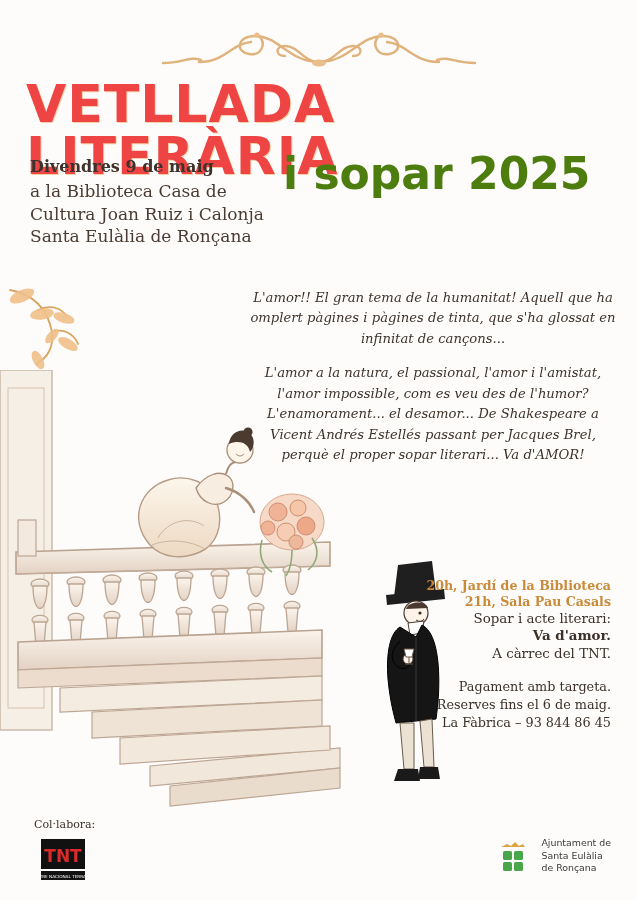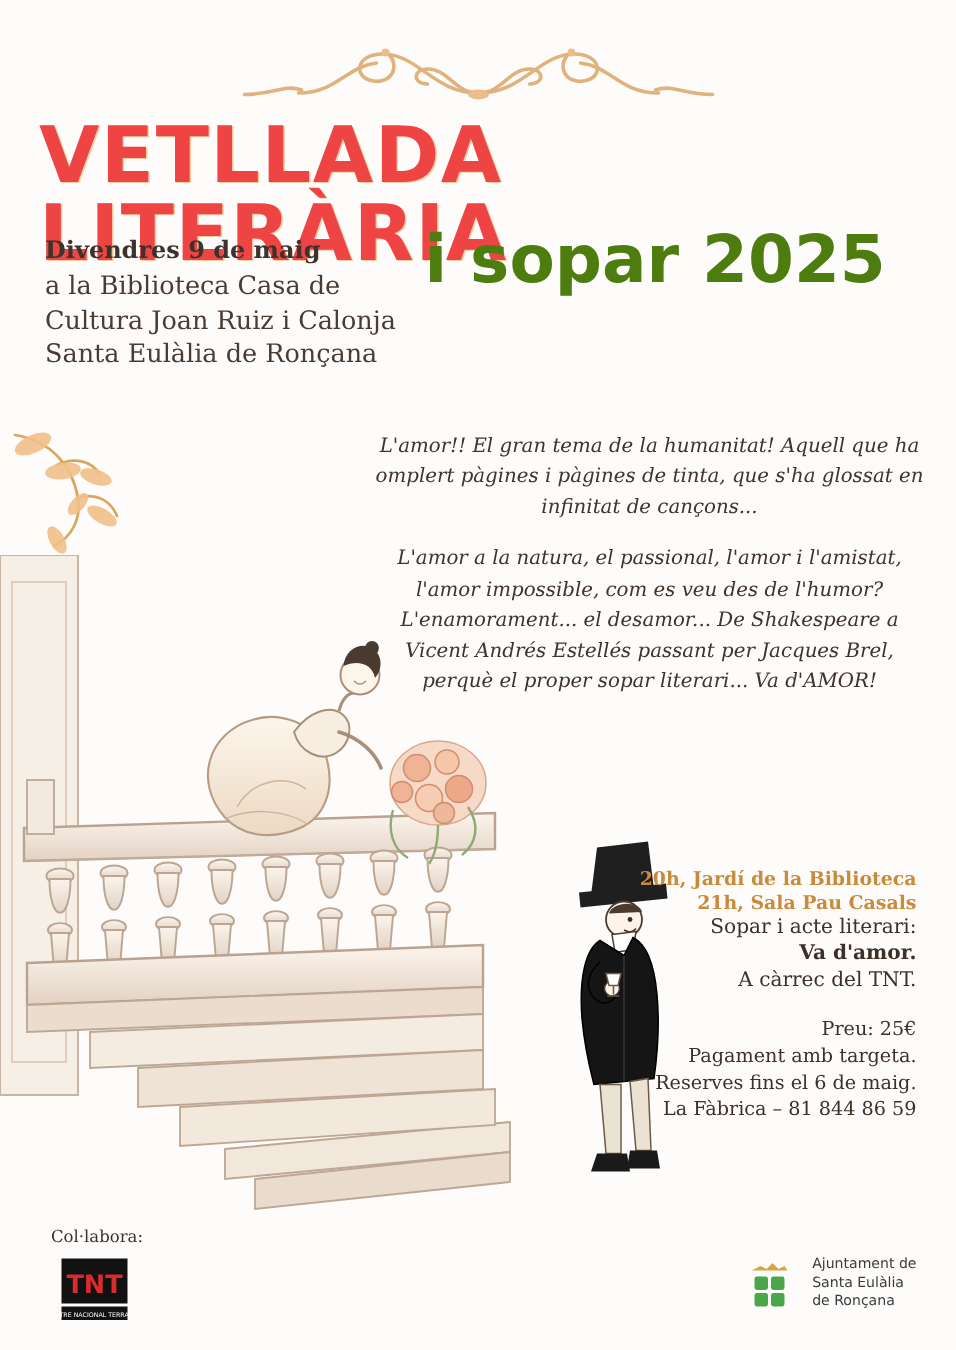--- a/index.html
+++ b/index.html
@@ -382,24 +382,23 @@
     <div>
       <div class="prog-head">21h, Sala Pau Casals</div>
       <div class="prog-body">
         <span>Sopar i acte literari:</span><br>
         <b>Va d'amor.</b><br>
         <span>A càrrec del TNT.</span>
       </div>
     </div>
 
     <div class="prog-note">
-      <div>Preu: 25€</div>
       <div>Pagament amb targeta.</div>
       <div>Reserves fins el 6 de maig.</div>
-      <div class="nowrap">La Fàbrica – 81 844 86 59</div>
+      <div class="nowrap">La Fàbrica – 93 844 86 45</div>
     </div>
   </div>
 
   <div class="collab-label">Col·labora:</div>
 
   <svg class="tnt-logo" viewBox="0 0 46 44">
     <rect x="1" y="1" width="44" height="30" fill="#111111"></rect>
     <text x="23" y="24" text-anchor="middle" font-family="DejaVu Sans, sans-serif" font-size="17" font-weight="bold" fill="#d92b2b">TNT</text>
     <rect x="1" y="33" width="44" height="9" fill="#111111"></rect>
     <text x="23" y="40" text-anchor="middle" font-family="DejaVu Sans, sans-serif" font-size="4.2" fill="#ffffff">TEATRE NACIONAL TERRASSA</text>

